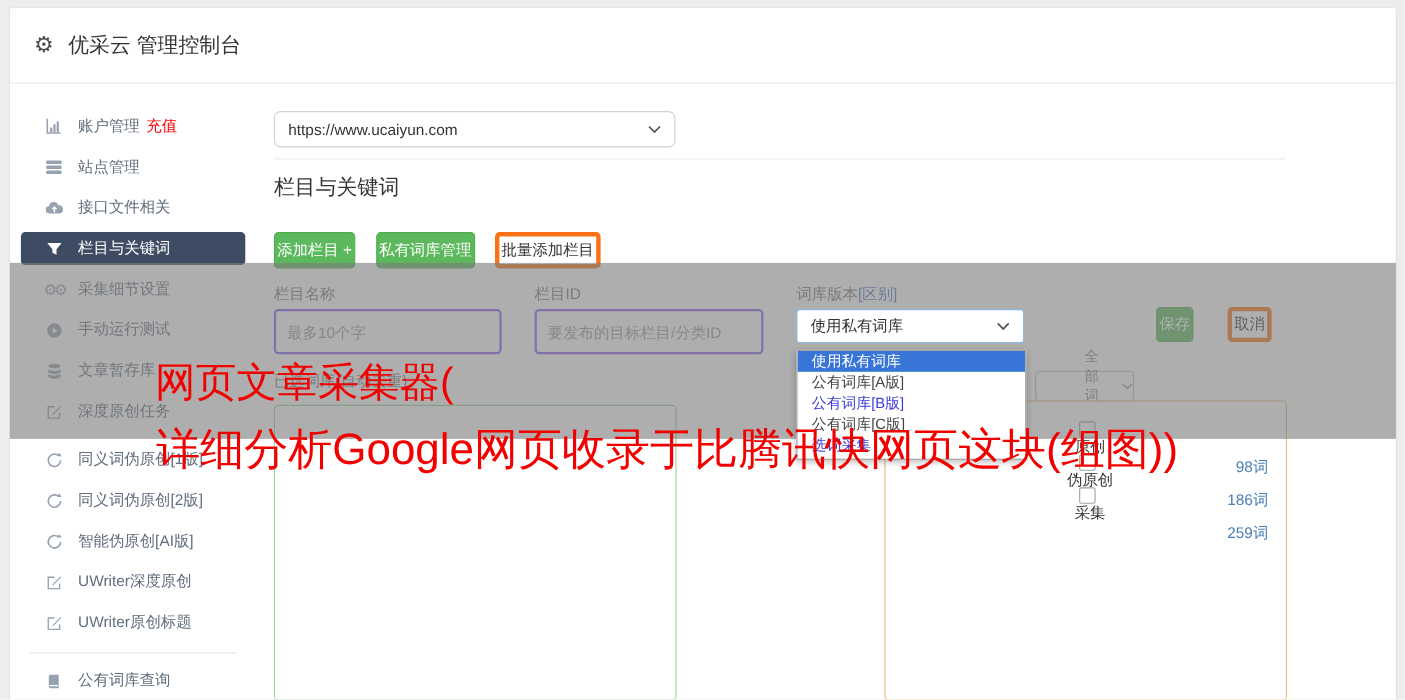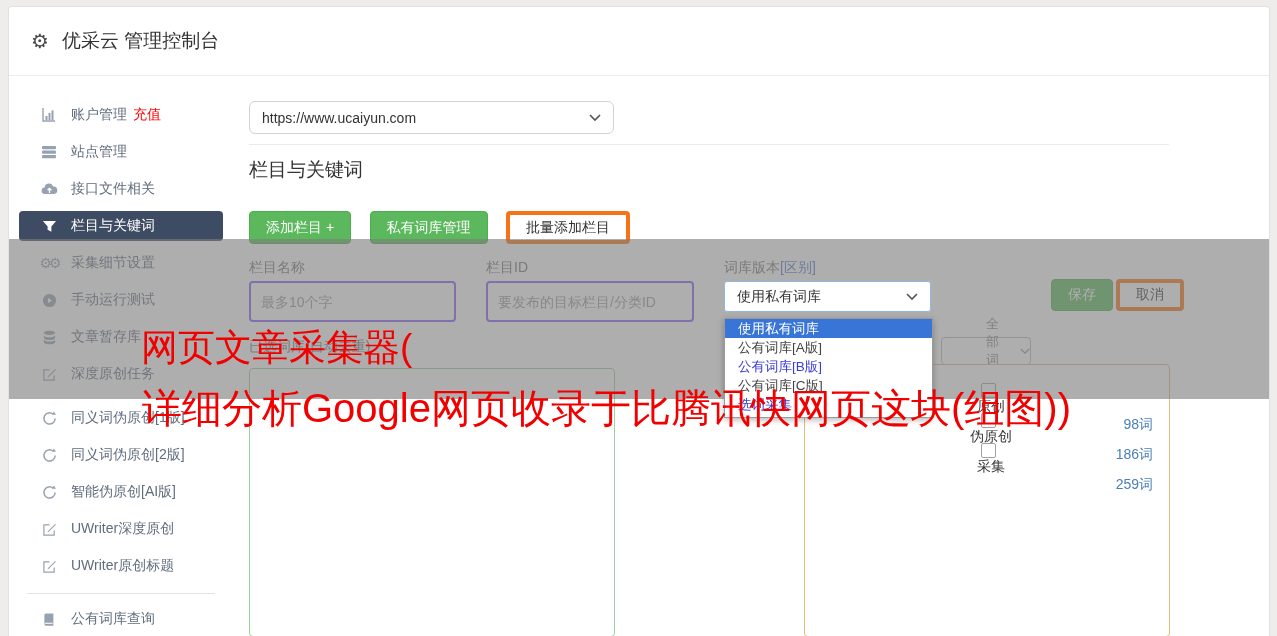--- a/index.html
+++ b/index.html
@@ -30,21 +30,21 @@
   .side-item.gap-top{margin-top:14px;}
   .side-divider{height:1px;background:#e4e4e4;margin:12px 8px 10px 8px;}
   
   .abs{position:absolute;box-sizing:border-box;}
   .sel{background:#fff;border:1px solid #ced3d9;border-radius:6px;display:flex;
        align-items:center;justify-content:space-between;padding:0 12px;font-size:14px;color:#333;}
   .chev{width:12px;height:8px;flex:none;}
   .h-divider{height:1px;background:#ebebeb;}
   .sec-title{font-size:19px;color:#333;}
   .btn{display:inline-flex;align-items:center;justify-content:center;height:33px;
-       border-radius:4px;font-size:14px;padding:0 16px;margin-right:14px;cursor:pointer;box-sizing:border-box;}
+       border-radius:4px;font-size:14px;padding:0 2px;margin-right:14px;cursor:pointer;box-sizing:border-box;}
   .btn-green{background:#5cb85c;border:1px solid #4cae4c;color:#fff;}
   .btn-plain{background:#fff;border:4px solid #f97316;color:#333;}
   .flabel{font-size:14px;color:#777;}
   .flabel .lnk{color:#5b79ce;}
   .tin{height:41px;border:2px solid #8b5cf6;border-radius:4px;padding:0 10px;font-size:14px;
        color:#c2410c;box-sizing:border-box;background:#fff;font-family:inherit;}
   .tin::placeholder{color:#9a9a9a;}
   .focus-sel{border:1px solid #8fb8e0;border-radius:3px;z-index:20;height:31px;}
   .green-box{border:1px solid #9fd09f;border-radius:4px;background:#fff;}
   .orange-panel{border:1px solid #e3bc7e;border-radius:4px;background:#fff;}

